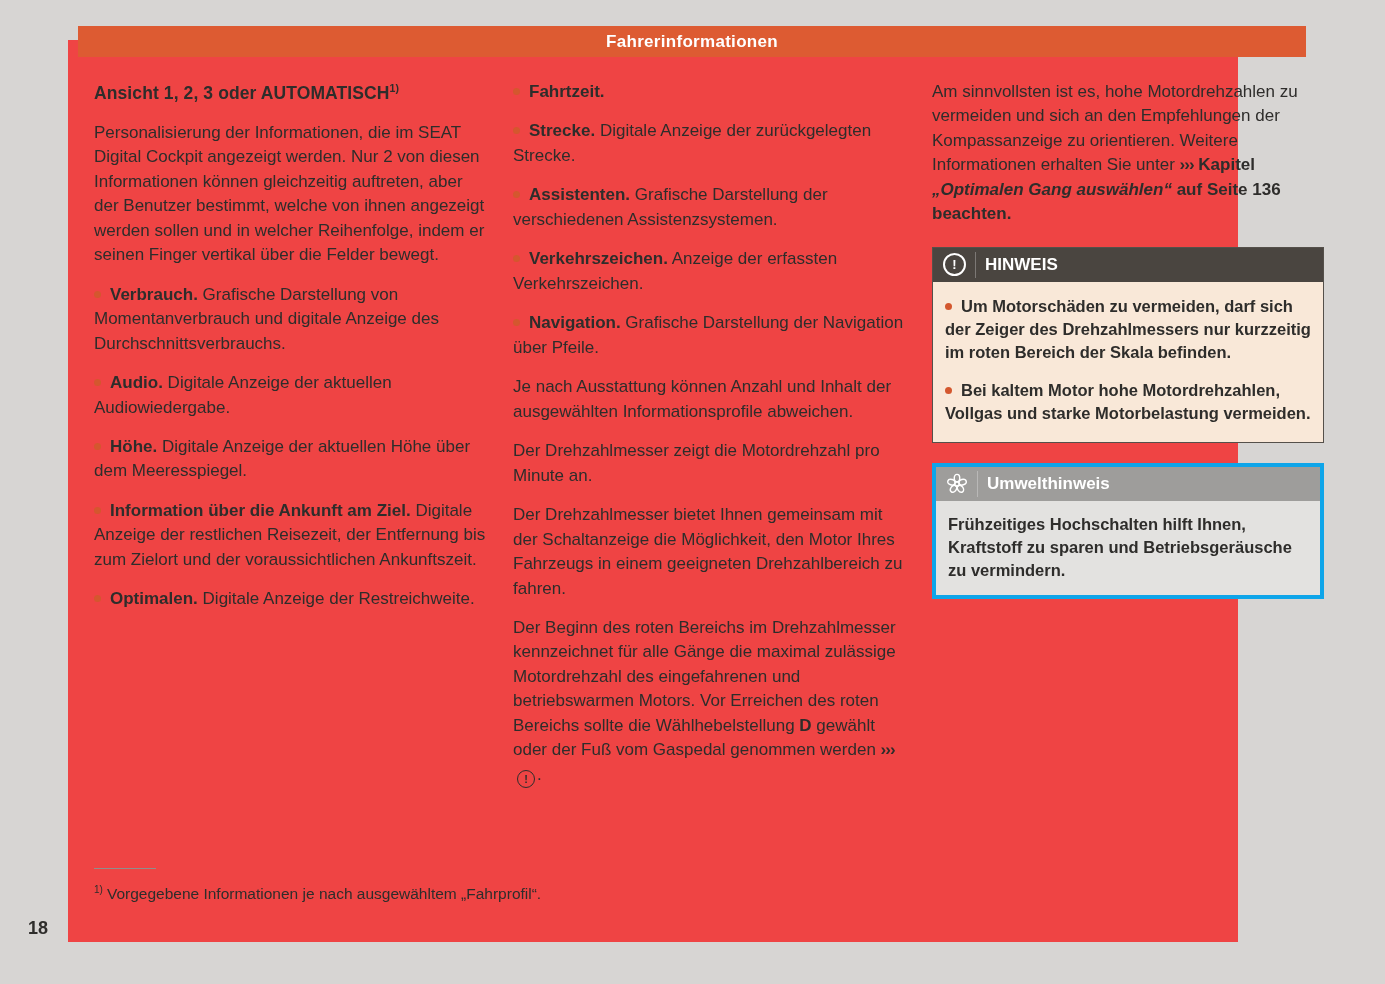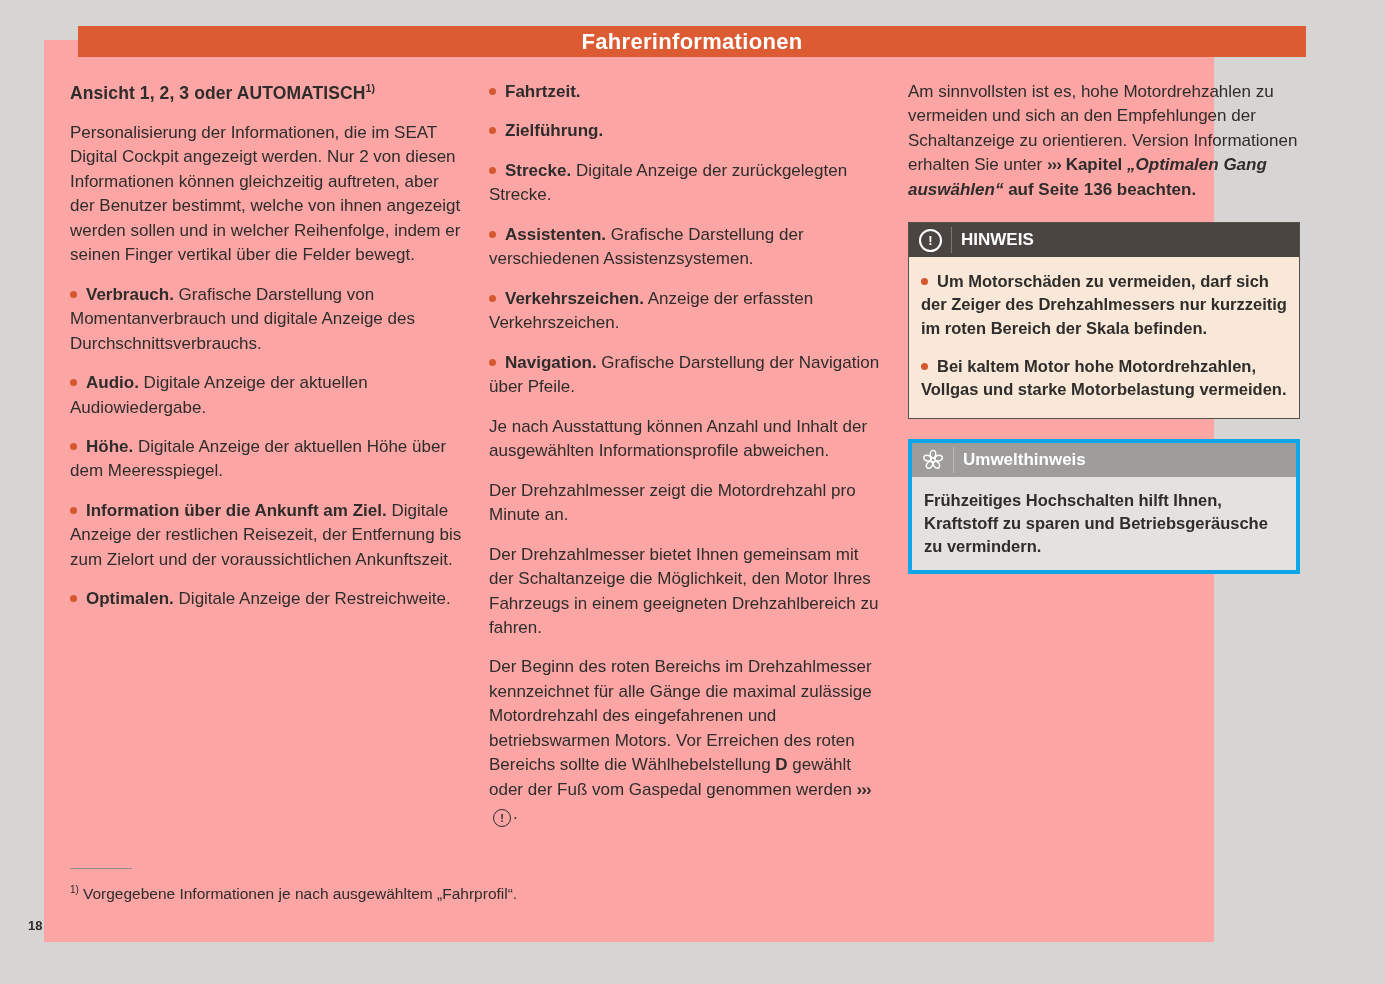--- a/index.html
+++ b/index.html
@@ -1,23 +1,23 @@
 <!DOCTYPE html>
 <html><head>
 <meta charset="utf-8">
 <style>
   html,body{margin:0;padding:0;}
   .canvas{
     position:relative;width:1385px;height:984px;background:#d7d5d3;
     font-family:"Liberation Sans",sans-serif;color:#2e2d2b;overflow:hidden;
   }
-  .page{position:absolute;left:44px;top:40px;width:1170px;height:902px;background:#fca5a5;}
+  .page{position:absolute;left:68px;top:40px;width:1170px;height:902px;background:#ef4444;}
   .titlebar{
     position:absolute;left:78px;top:26px;width:1228px;height:31px;background:#DD5B32;
-    color:#fff;font-weight:bold;font-size:22px;line-height:31px;text-align:center;z-index:3;
+    color:#fff;font-weight:bold;font-size:17px;line-height:31px;text-align:center;z-index:3;
     letter-spacing:.3px;
   }
   .col{position:absolute;width:392px;}
   .col1{left:26px;top:42px;}
   .col2{left:445px;top:40px;}
   .col3{left:864px;top:40px;}
   h3{font-size:17.5px;margin:0 0 17px;letter-spacing:.1px;}
   sup{font-size:10.5px;}
   p{margin:0 0 15px;font-size:17px;line-height:1.44;}
   .bullet .dot{
@@ -48,21 +48,21 @@
   }
   .box-body{padding:13px 12px 2px;}
   .note-body{background:#f9e8d8;}
   .eco-body{background:#e3e2e0;padding:12px 12px 12px;}
   .box-body p{font-size:16.5px;font-weight:bold;line-height:1.4;margin:0 0 15px;}
   .eco-body p{margin:0;}
   
   .foot-rule{position:absolute;left:26px;top:828px;width:62px;border-top:1px solid #8f8e8c;}
   .footnote{position:absolute;left:26px;top:844px;font-size:15.5px;}
   .footnote sup{font-size:10px;margin-right:4px;}
-  .pagenum{position:absolute;left:28px;top:918px;font-weight:bold;font-size:13px;color:#2e2d2b;}
+  .pagenum{position:absolute;left:28px;top:918px;font-weight:bold;font-size:18px;color:#2e2d2b;}
   .flower-icon{flex:0 0 auto;}
 </style>
 </head>
 <body>
 
 <div class="canvas">
 
   <div class="titlebar">
     <span>Fahrerinformationen</span>
   </div>
@@ -77,37 +77,36 @@
 
       <p class="bullet"><span class="dot"></span><b>Verbrauch.</b><span> Grafische Darstellung von Momentanverbrauch und digitale Anzeige des Durchschnittsverbrauchs.</span></p>
       <p class="bullet"><span class="dot"></span><b>Audio.</b><span> Digitale Anzeige der aktuellen Audiowiedergabe.</span></p>
       <p class="bullet"><span class="dot"></span><b>Höhe.</b><span> Digitale Anzeige der aktuellen Höhe über dem Meeresspiegel.</span></p>
       <p class="bullet"><span class="dot"></span><b>Information über die Ankunft am Ziel.</b><span> Digitale Anzeige der restlichen Reisezeit, der Entfernung bis zum Zielort und der voraussichtlichen Ankunftszeit.</span></p>
       <p class="bullet"><span class="dot"></span><b>Optimalen.</b><span> Digitale Anzeige der Restreichweite.</span></p>
     </div>
 
     <div class="col col2">
       <p class="bullet"><span class="dot"></span><b>Fahrtzeit.</b></p>
-      <p class="bullet"><span class="dot"></span><b>Zielführung.</b></p>
       <p class="bullet"><span class="dot"></span><b>Strecke.</b><span> Digitale Anzeige der zurückgelegten Strecke.</span></p>
       <p class="bullet"><span class="dot"></span><b>Assistenten.</b><span> Grafische Darstellung der verschiedenen Assistenzsystemen.</span></p>
       <p class="bullet"><span class="dot"></span><b>Verkehrszeichen.</b><span> Anzeige der erfassten Verkehrszeichen.</span></p>
       <p class="bullet"><span class="dot"></span><b>Navigation.</b><span> Grafische Darstellung der Navigation über Pfeile.</span></p>
 
       <p><span>Je nach Ausstattung können Anzahl und Inhalt der ausgewählten Informationsprofile abweichen.</span></p>
 
 
       <p><span>Der Drehzahlmesser zeigt die Motordrehzahl pro Minute an.</span></p>
       <p><span>Der Drehzahlmesser bietet Ihnen gemeinsam mit der Schaltanzeige die Möglichkeit, den Motor Ihres Fahrzeugs in einem geeigneten Drehzahlbereich zu fahren.</span></p>
 
       <p><span>Der Beginn des roten Bereichs im Drehzahlmesser kennzeichnet für alle Gänge die maximal zulässige Motordrehzahl des eingefahrenen und betriebswarmen Motors. Vor Erreichen des roten Bereichs sollte die Wählhebelstellung </span><b>D</b><span> gewählt oder der Fuß vom Gaspedal genommen werden </span><span class="ref">›››</span><span class="info-icon">!</span><span>.</span></p>
     </div>
 
     <div class="col col3">
-      <p><span>Am sinnvollsten ist es, hohe Motordrehzahlen zu vermeiden und sich an den Empfehlungen der Schaltanzeige zu orientieren. Version Informationen erhalten Sie unter </span><span class="ref">›››</span><b> Kapitel </b><b><i>„Optimalen Gang auswählen“</i></b><b> auf Seite 136 beachten.</b></p>
+      <p><span>Am sinnvollsten ist es, hohe Motordrehzahlen zu vermeiden und sich an den Empfehlungen der Kompassanzeige zu orientieren. Weitere Informationen erhalten Sie unter </span><span class="ref">›››</span><b> Kapitel </b><b><i>„Optimalen Gang auswählen“</i></b><b> auf Seite 136 beachten.</b></p>
 
       <div class="box note-box">
         <div class="box-head note-head">
           <span class="excl-icon">!</span>
           <span class="head-divider"></span>
           <span>HINWEIS</span>
         </div>
         <div class="box-body note-body">
           <p class="bullet"><span class="dot"></span><span>Um Motorschäden zu vermeiden, darf sich der Zeiger des Drehzahlmessers nur kurzzeitig im roten Bereich der Skala befinden.</span></p>
           <p class="bullet"><span class="dot"></span><span>Bei kaltem Motor hohe Motordrehzahlen, Vollgas und starke Motorbelastung vermeiden.</span></p>

